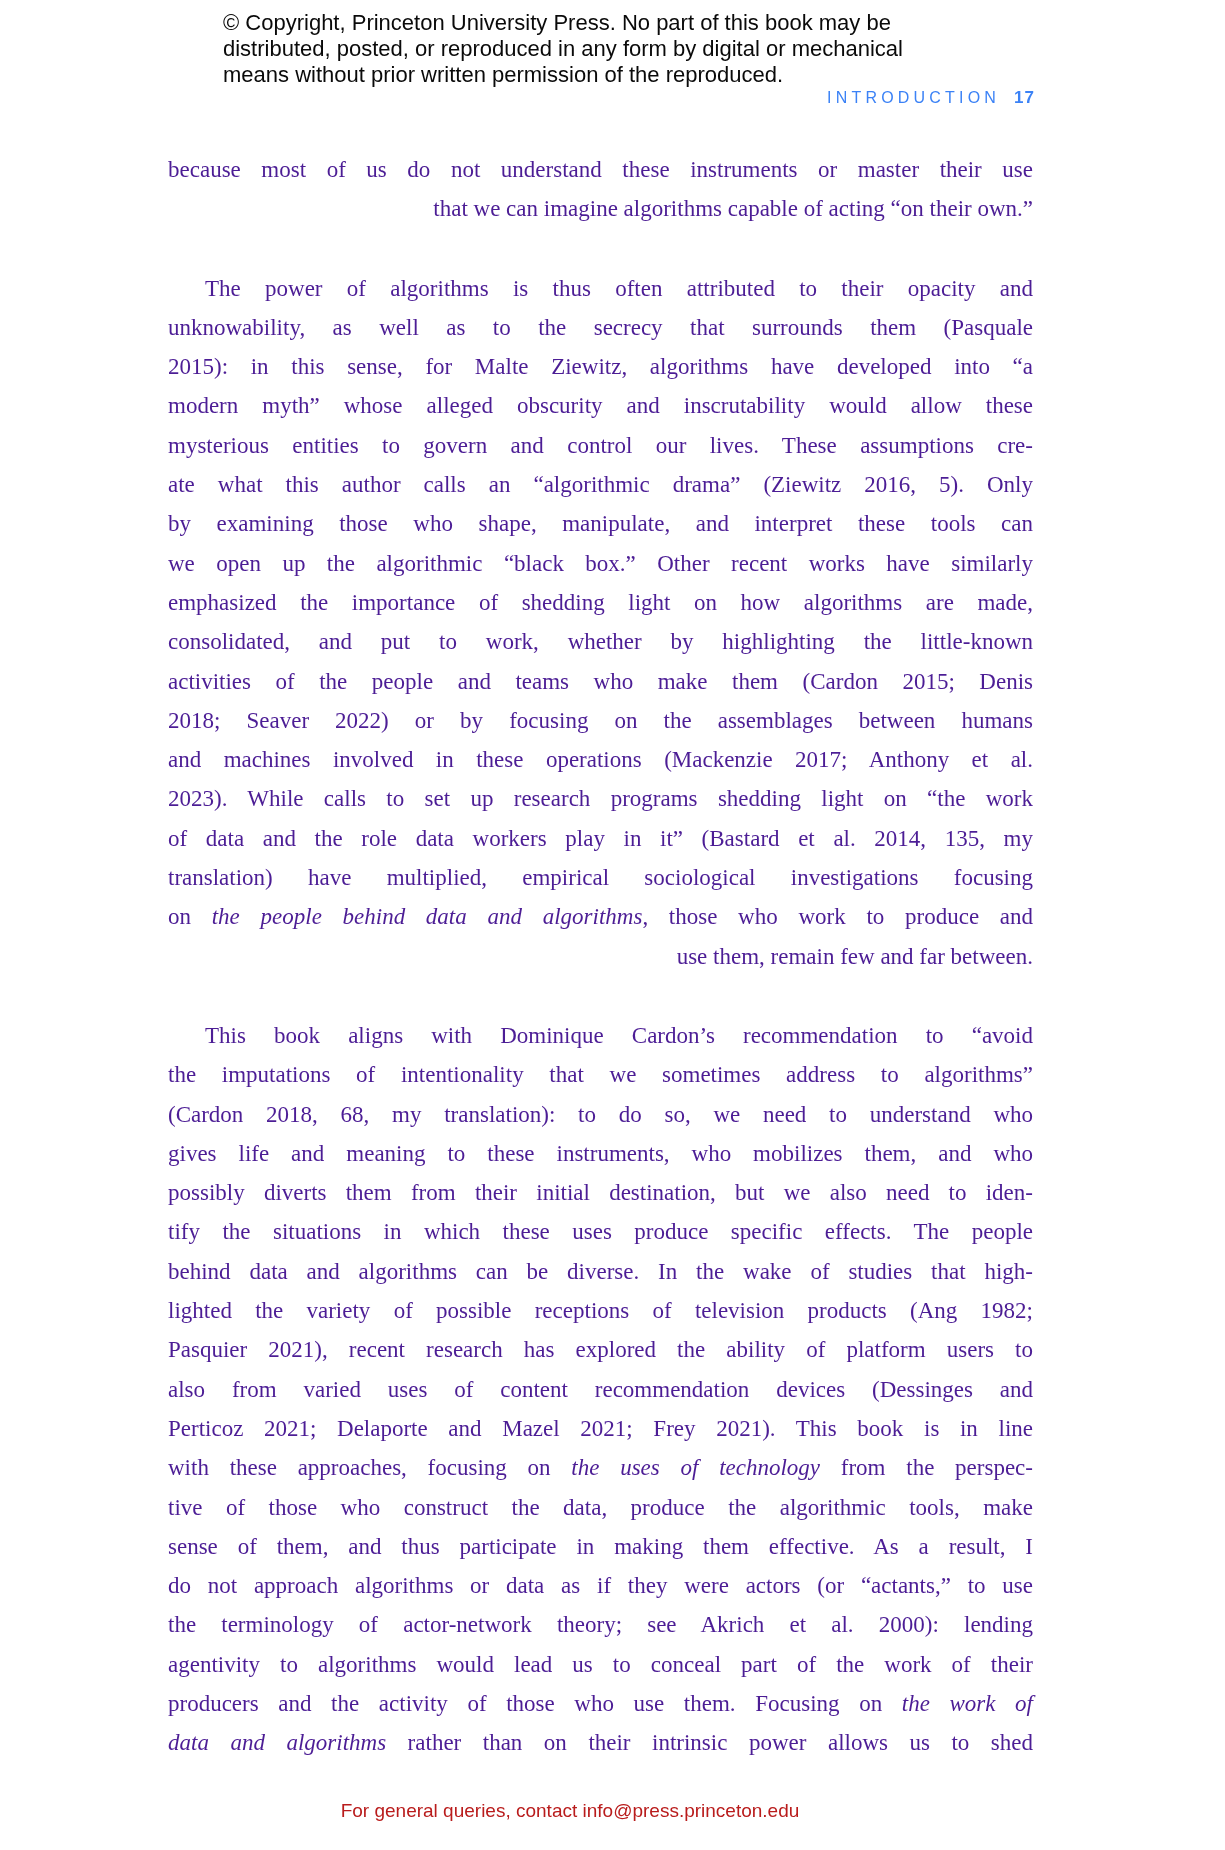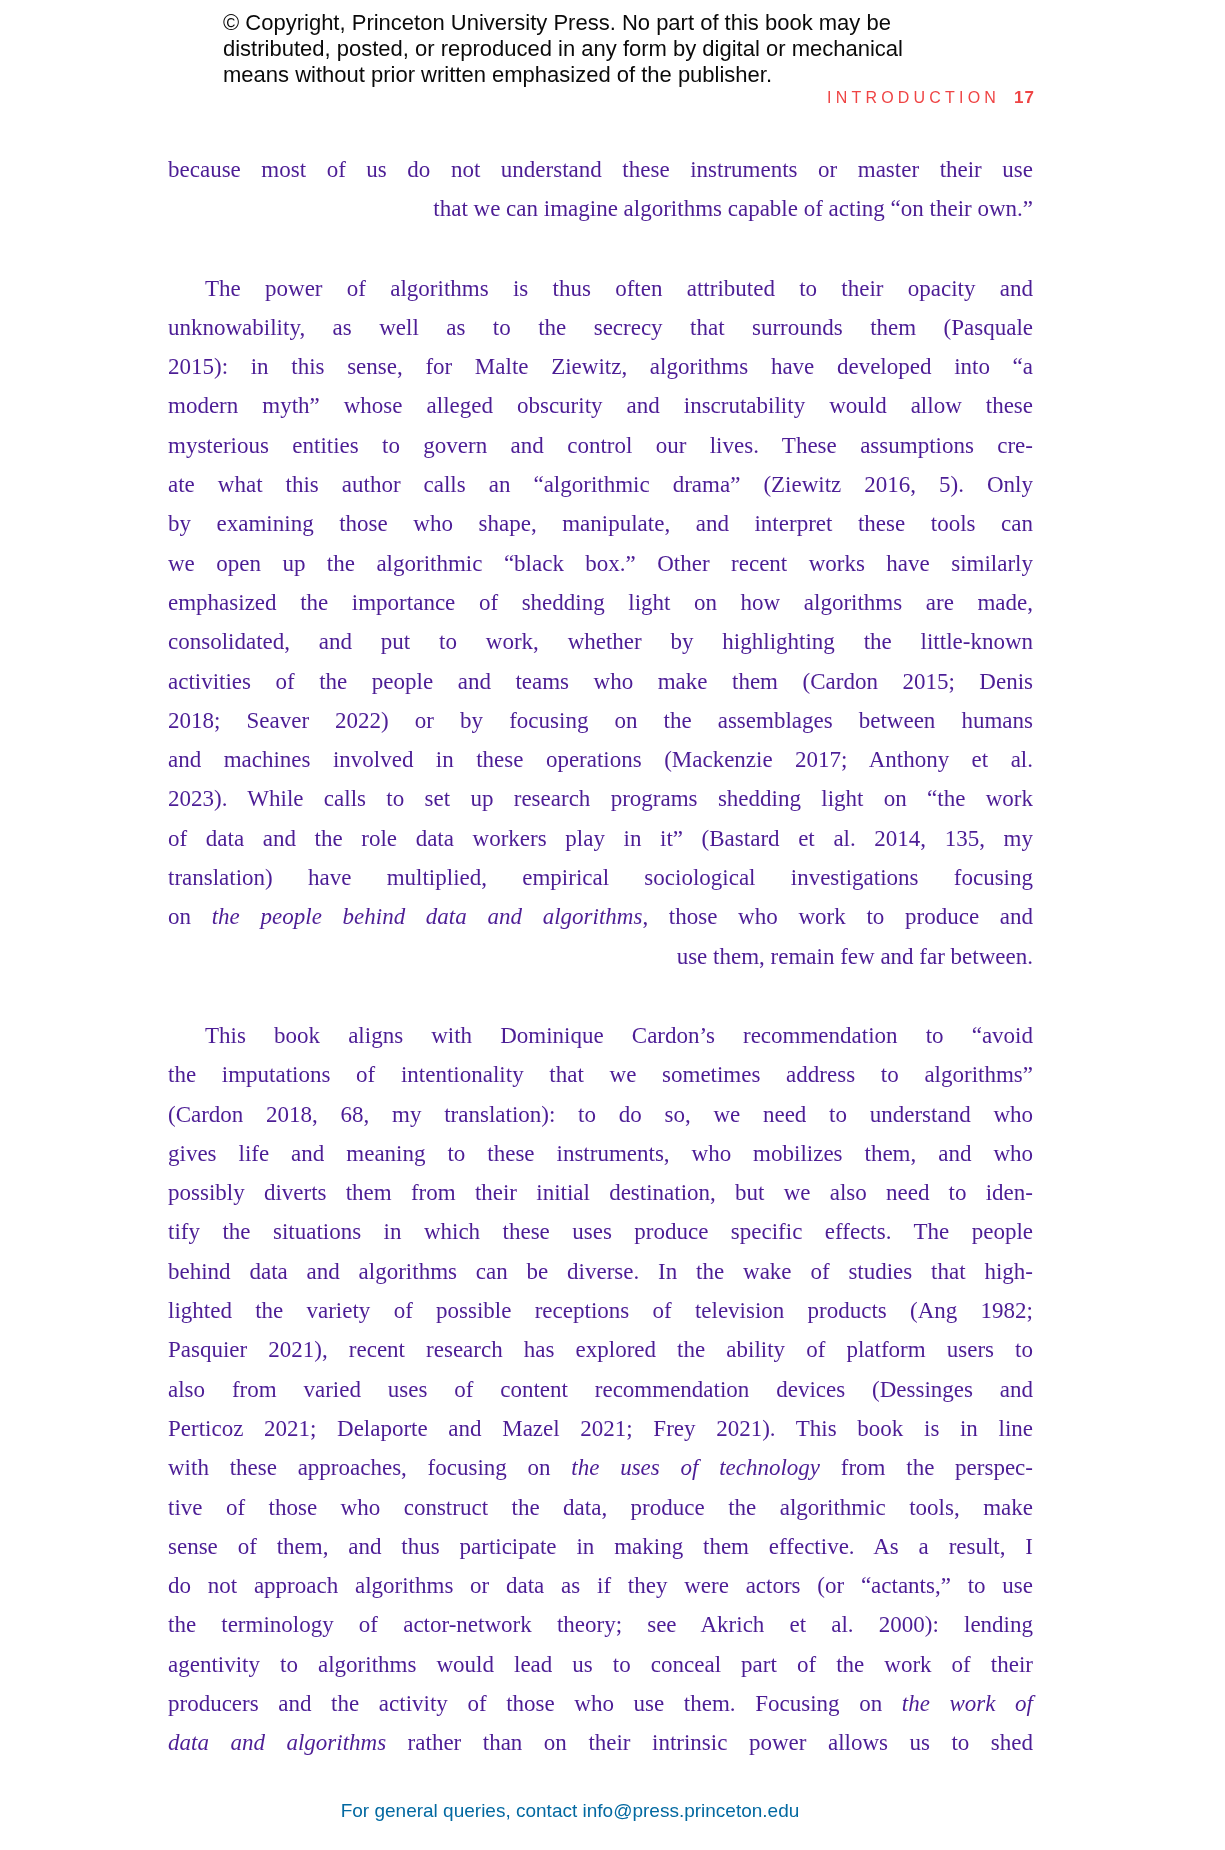--- a/index.html
+++ b/index.html
@@ -17,21 +17,21 @@
     font-family: "Liberation Sans", sans-serif;
     font-size: 22px;
     line-height: 26px;
     color: #0a0a0a;
   }
   .running-header {
     position: absolute;
     top: 88px;
     right: 190px;
     font-family: "Liberation Sans", sans-serif;
-    color: #ef4444;
+    color: #3b82f6;
     white-space: nowrap;
     margin-left: 24px;
   }
   .rh-section {
     font-size: 16px;
     letter-spacing: 4.2px;
     font-weight: 400;
   }
   .rh-page {
     font-size: 17px;
@@ -57,32 +57,32 @@
   .body-text .line.indent { text-indent: 37px; margin-top: 40px; }
   .body-text em { font-style: italic; }
   .footer {
     position: absolute;
     left: 140px;
     width: 860px;
     top: 1800px;
     text-align: center;
     font-family: "Liberation Sans", sans-serif;
     font-size: 19px;
-    color: #0369a1;
+    color: #b91c1c;
   }
 </style>
 </head>
 <body>
 
 <div class="page">
 
   <div class="copyright">
     <div>© Copyright, Princeton University Press. No part of this book may be</div>
     <div>distributed, posted, or reproduced in any form by digital or mechanical</div>
-    <div>means without prior written emphasized of the publisher.</div>
+    <div>means without prior written permission of the reproduced.</div>
   </div>
 
   <div class="running-header">
     <span class="rh-section">INTRODUCTION</span><span class="rh-page">17</span>
   </div>
 
   <div class="body-text">
       <div class="paragraph">
         <div class="line j"><span>because most of us do not understand these instruments or master their use</span></div>
         <div class="line"><span>that we can imagine algorithms capable of acting “on their own.”</span></div>

